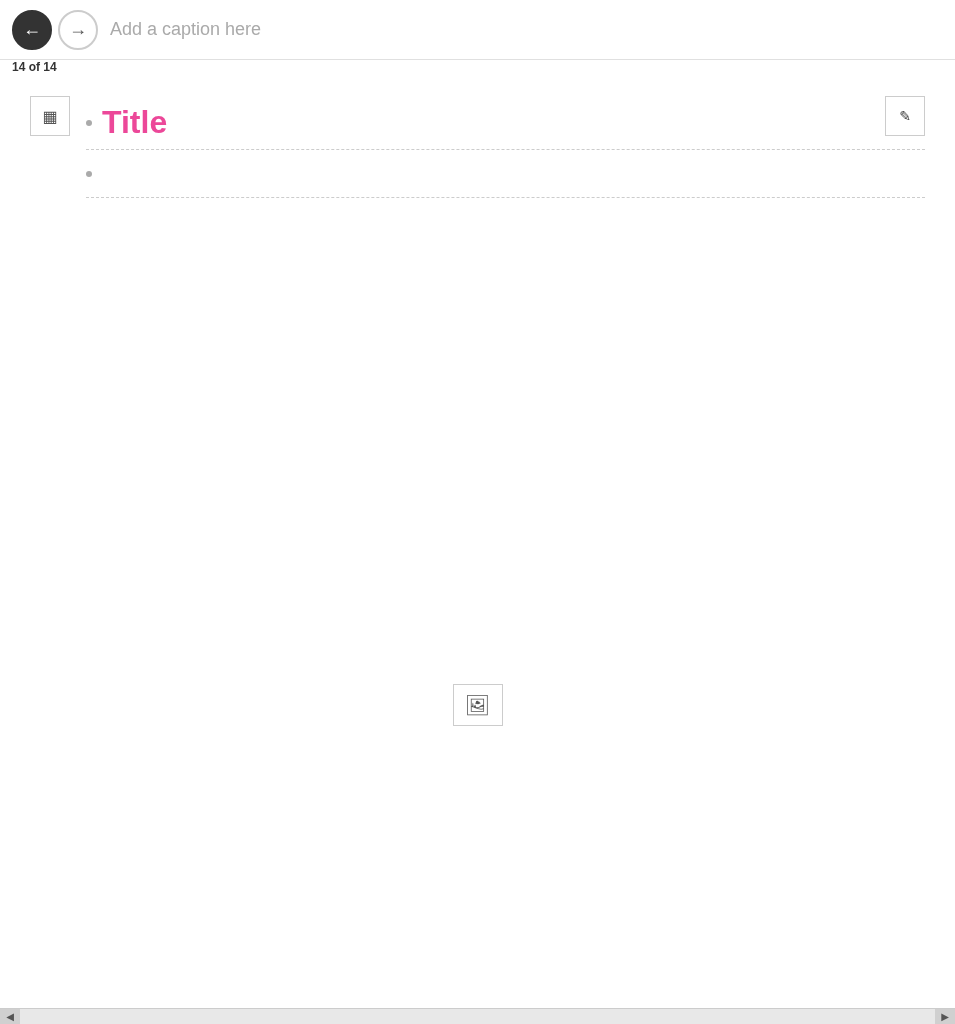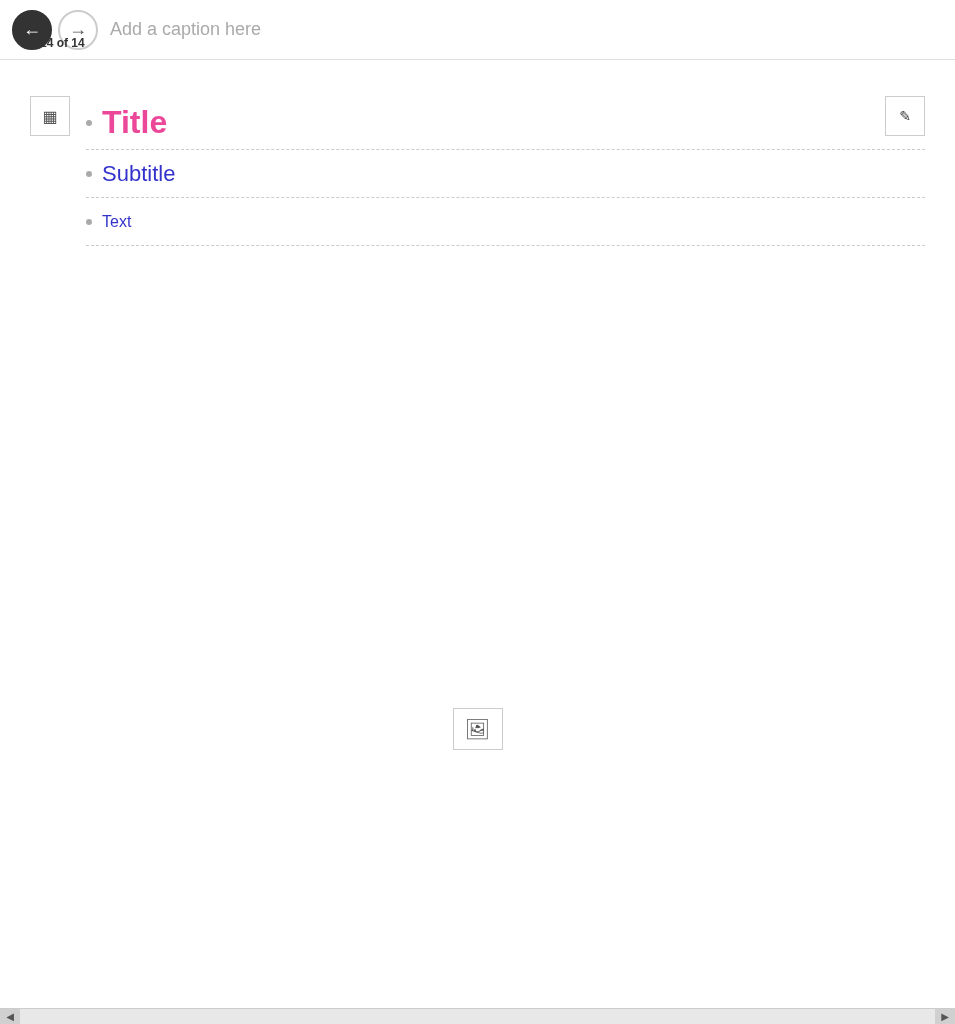--- a/index.html
+++ b/index.html
@@ -50,26 +50,25 @@
     }
 
     .nav-btn.active {
       background: #333;
       border-color: #333;
       color: #ffffff;
     }
 
     .nav-counter {
       position: absolute;
-      top: 36px;
+      top: 60px;
       left: 12px;
       font-size: 12px;
       font-weight: bold;
       color: #333;
-      margin-left: 28px;
     }
 
     .caption-placeholder {
       color: #aaa;
       font-size: 18px;
       font-style: normal;
       flex: 1;
     }
 
     
@@ -267,29 +266,22 @@
         <div class="field-marker">
           <div class="field-marker-dot"></div>
         </div>
         <span class="field-title">Title</span>
       </div>
 
       <div class="field-row">
         <div class="field-marker">
           <div class="field-marker-dot"></div>
         </div>
-        <span class="field-subtitle">Subtitle</span>
       </div>
 
-      <div class="field-row">
-        <div class="field-marker">
-          <div class="field-marker-dot"></div>
-        </div>
-        <span class="field-text">Text</span>
-      </div>
 
     </div>
   </div>
 
   <div class="image-placeholder-container">
     <div class="image-placeholder">
       <span class="image-icon">🖼</span>
     </div>
   </div>
 

